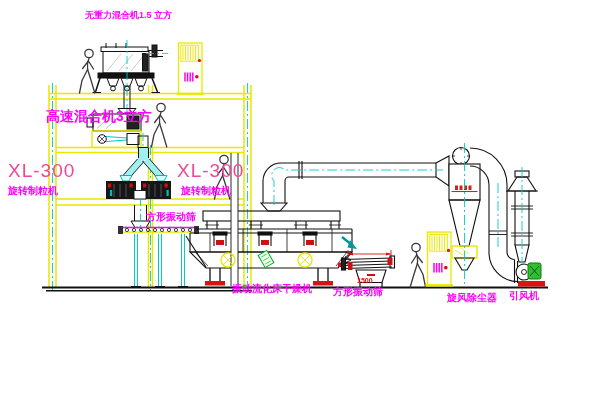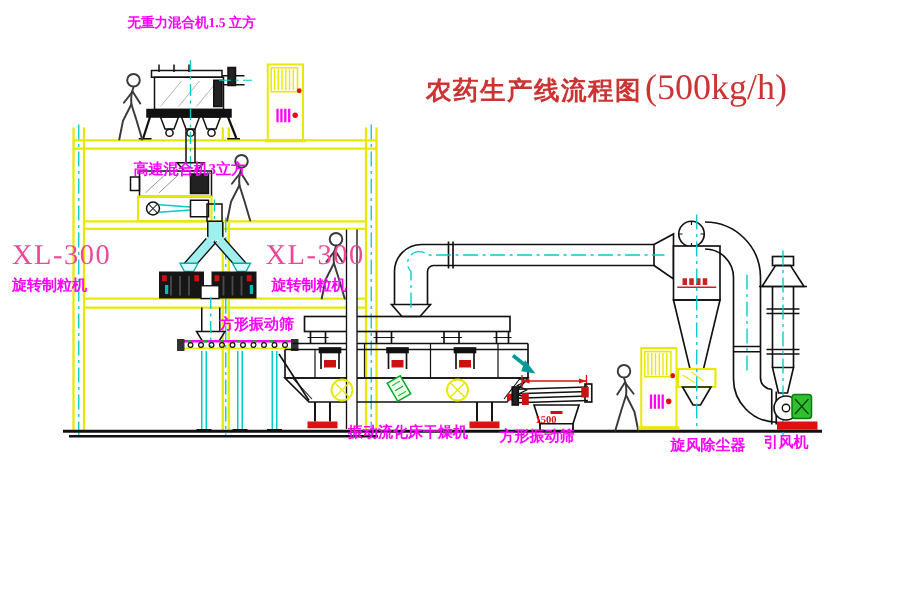--- a/index.html
+++ b/index.html
@@ -1,17 +1,17 @@
 <!DOCTYPE html>
 <html><head>
 <meta charset="utf-8">
 <style>
   html,body{margin:0;padding:0;background:#ffffff;}
   .stage{position:relative;width:600px;height:328px;background:#fff;overflow:hidden;
-         font-family:Liberation Serif, serif;}
+         font-family:Liberation Sans, sans-serif;}
   .stage svg{position:absolute;left:0;top:0;}
   .lbl{position:absolute;white-space:nowrap;line-height:1;}
   .m{color:#ff00ff;font-weight:bold;}
   .model{color:#ec4899;font-weight:normal;letter-spacing:1px;}
   .title-row{position:absolute;display:flex;align-items:baseline;color:#cc3333;}
   .t-zh{font-size:17px;font-weight:bold;letter-spacing:1px;}
   .t-cap{font-size:24px;font-weight:normal;margin-left:2px;}
   .dim{color:#dd1111;font-weight:bold;margin-top:34px;}
 </style>
 </head>
@@ -280,26 +280,22 @@
   <use href="#person" transform="translate(149,102)"></use>
   <use href="#person" transform="translate(212,154)"></use>
   <use href="#person" transform="translate(428,242) scale(-1,1)"></use>
 
   <use href="#cabinet" transform="translate(178,42)"></use>
   <use href="#cabinet" transform="translate(427,231) scale(1,1.05)"></use>
 </svg>
 
 <div class="lbl m" style="left:85px;top:11px;font-size:9px;">无重力混合机1.5 立方</div>
 
-<div class="title-row" style="left:284px;top:46px;">
-  <span class="t-zh">农药生产线流程图</span>
-  <span class="t-cap">(500kg/h)</span>
-</div>
-
-<div class="lbl m" style="left:46px;top:109px;font-size:10px;margin-left:43px;">高速混合机3立方</div>
+
+<div class="lbl m" style="left:46px;top:109px;font-size:14px;">高速混合机3立方</div>
 
 <div class="lbl model" style="left:8px;top:161px;font-size:19px;">XL-300</div>
 <div class="lbl m" style="left:8px;top:186px;font-size:10px;">旋转制粒机</div>
 
 <div class="lbl model" style="left:177px;top:161px;font-size:19px;">XL-300</div>
 <div class="lbl m" style="left:181px;top:186px;font-size:10px;">旋转制粒机</div>
 
 <div class="lbl m" style="left:146px;top:212px;font-size:10px;">方形振动筛</div>
 
 <div class="lbl m" style="left:232px;top:284px;font-size:10px;text-align:right;">振动流化床干燥机</div>

